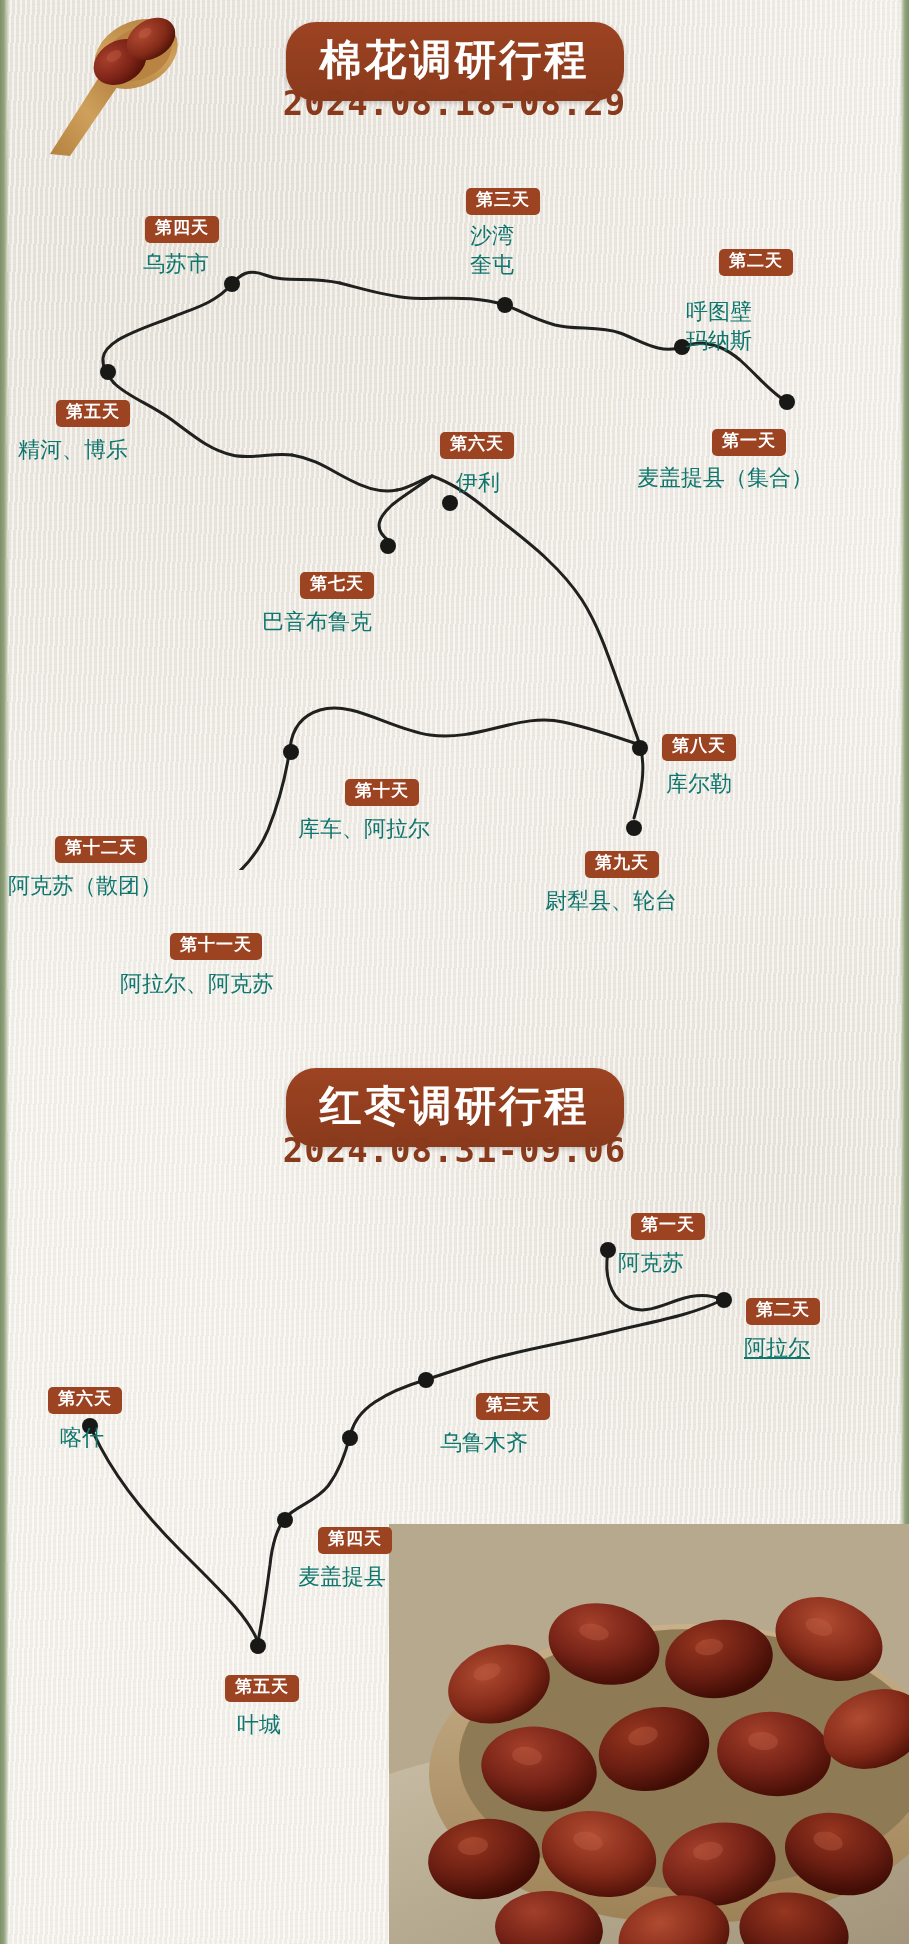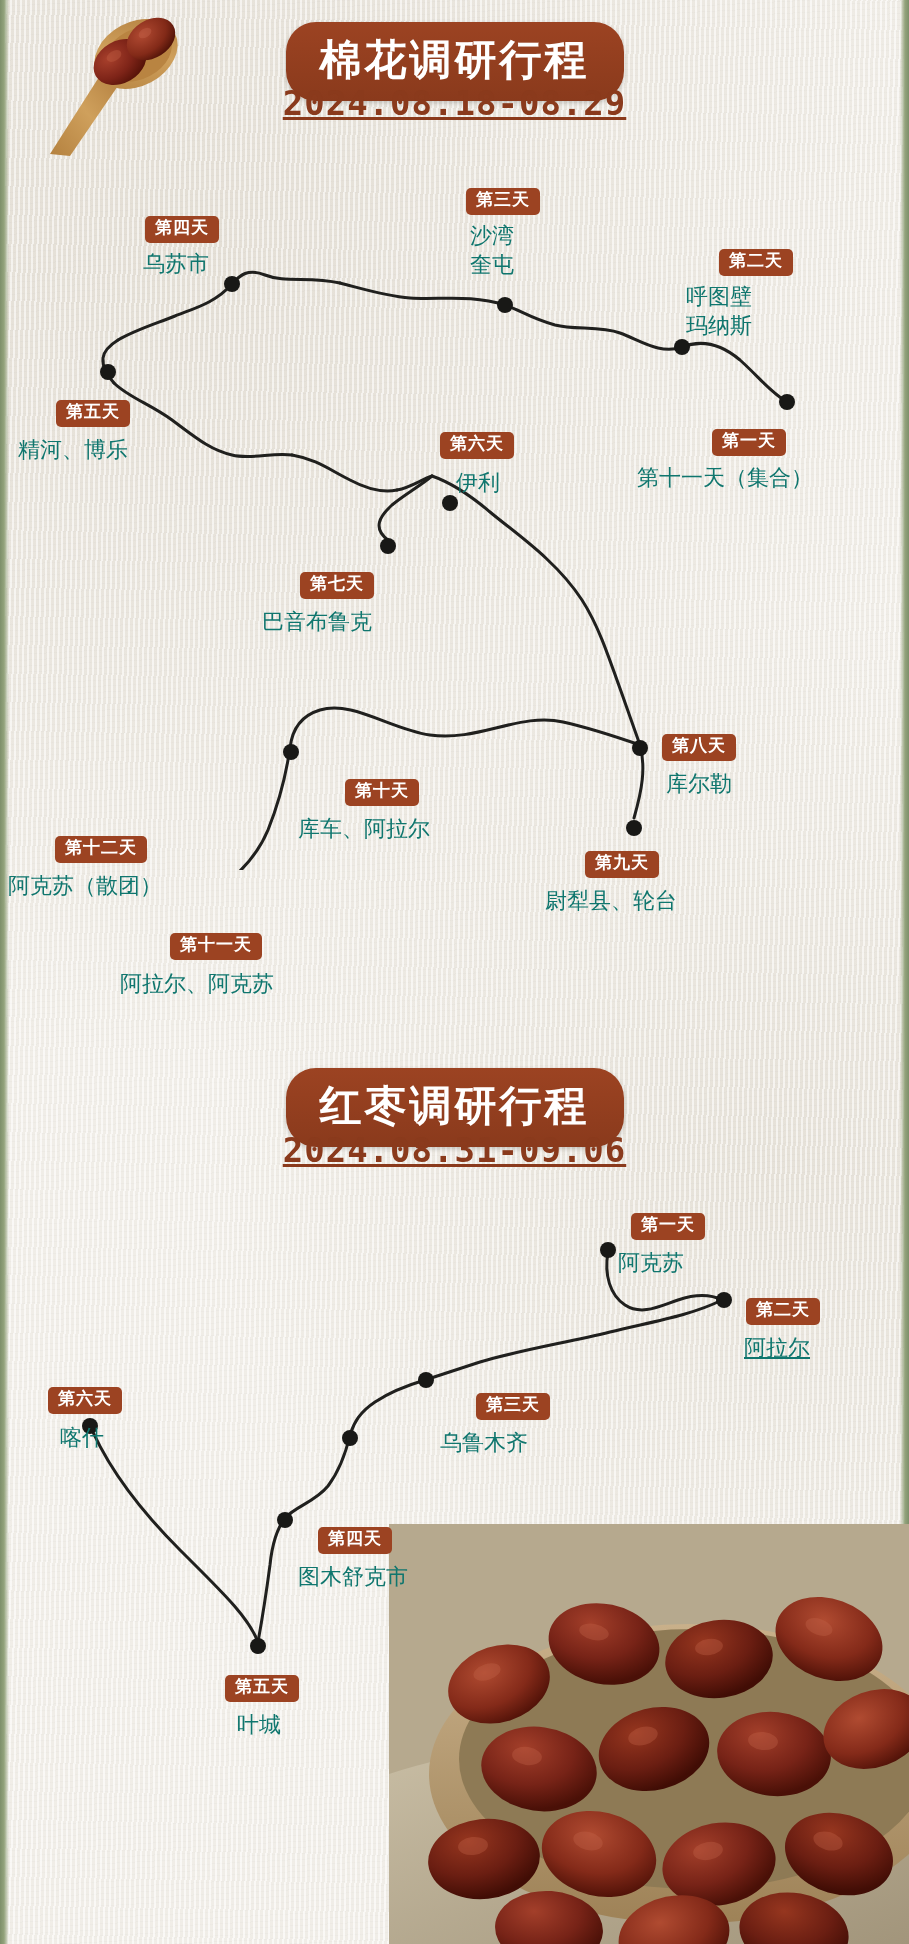--- a/index.html
+++ b/index.html
@@ -54,21 +54,20 @@
   .banner-date {
     position: absolute;
     left: 50%;
     transform: translateX(-50%);
     color: #8a3a1c;
     font-family: "DejaVu Sans Mono", monospace;
     font-size: 34px;
     font-weight: bold;
     letter-spacing: 1px;
     white-space: nowrap;
-    text-decoration: underline;
   }
 
   
   .day-tag {
     position: absolute;
     background: #9c4322;
     color: #fff;
     font-size: 17px;
     font-weight: bold;
     letter-spacing: 1px;
@@ -181,24 +180,24 @@
       <circle cx="388" cy="546" r="8"></circle>
       <circle cx="640" cy="748" r="8"></circle>
       <circle cx="634" cy="828" r="8"></circle>
       <circle cx="291" cy="752" r="8"></circle>
       <circle cx="146" cy="921" r="8"></circle>
       <circle cx="78" cy="925" r="8"></circle>
     </g>
   </svg>
 
   <div class="day-tag" style="left:712px; top:429px;">第一天</div>
-  <div class="place" style="left:637px; top:465px;">第十一天（集合）</div>
+  <div class="place" style="left:637px; top:465px;">麦盖提县（集合）</div>
 
   <div class="day-tag" style="left:719px; top:249px;">第二天</div>
-  <div class="place" style="left:686px; top:283px; line-height:1.3;text-align:right;">呼图壁<br>玛纳斯</div>
+  <div class="place" style="left:686px; top:298px; line-height:1.3;text-align:right;">呼图壁<br>玛纳斯</div>
 
   <div class="day-tag" style="left:466px; top:188px;">第三天</div>
   <div class="place" style="left:470px; top:222px; line-height:1.3;">沙湾<br>奎屯</div>
 
   <div class="day-tag" style="left:145px; top:216px;">第四天</div>
   <div class="place" style="left:143px; top:251px;">乌苏市</div>
 
   <div class="day-tag" style="left:56px; top:400px;">第五天</div>
   <div class="place" style="left:18px; top:437px;">精河、博乐</div>
 
@@ -326,20 +325,20 @@
   <div class="day-tag" style="left:631px; top:163px;">第一天</div>
   <div class="place" style="left:618px; top:200px;">阿克苏</div>
 
   <div class="day-tag" style="left:746px; top:248px;">第二天</div>
   <div class="place" style="left:744px; top:285px;text-decoration:underline;">阿拉尔</div>
 
   <div class="day-tag" style="left:476px; top:343px;">第三天</div>
   <div class="place" style="left:440px; top:380px;">乌鲁木齐</div>
 
   <div class="day-tag" style="left:318px; top:477px;">第四天</div>
-  <div class="place" style="left:298px; top:514px;">图木舒克市</div>
+  <div class="place" style="left:298px; top:514px;">麦盖提县</div>
 
   <div class="day-tag" style="left:225px; top:625px;">第五天</div>
   <div class="place" style="left:237px; top:662px;">叶城</div>
 
   <div class="day-tag" style="left:48px; top:337px;">第六天</div>
   <div class="place" style="left:60px; top:375px;">喀什</div>
 </div>
 
 </body></html>

